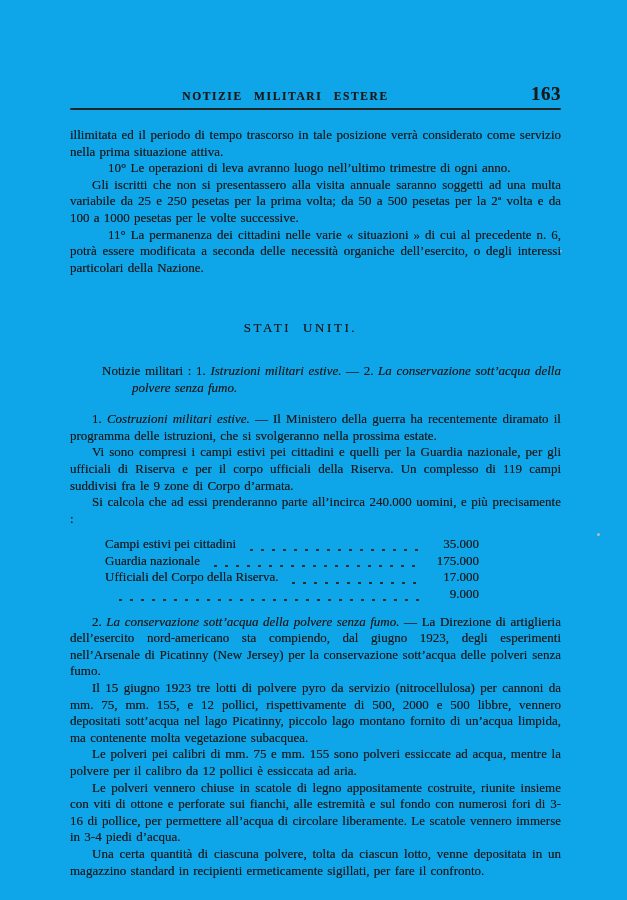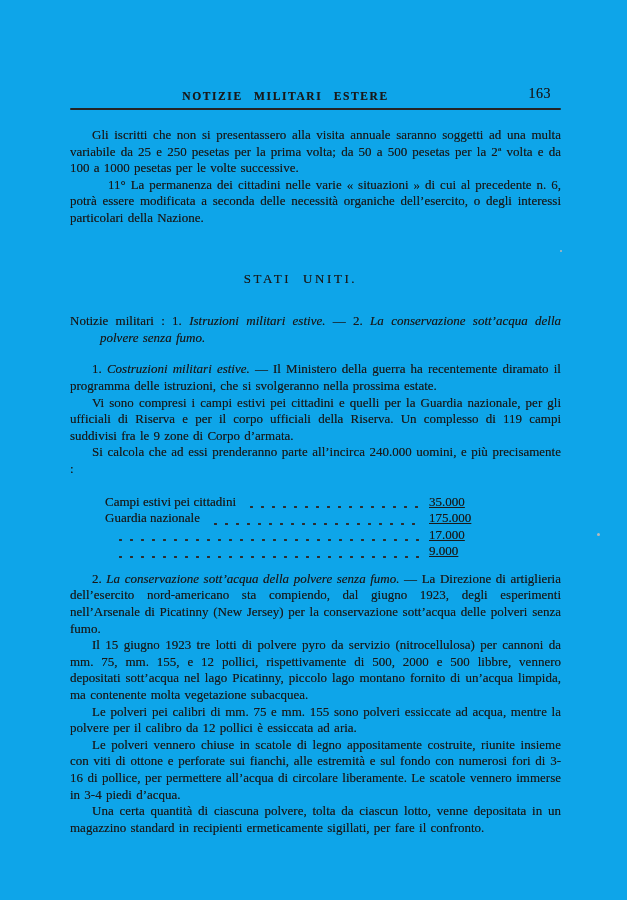--- a/index.html
+++ b/index.html
@@ -25,24 +25,24 @@
   .running-title {
     text-align: center;
     font-size: 11.5px;
     font-weight: bold;
     letter-spacing: 1.6px;
     word-spacing: 7px;
     padding-right: 60px;
   }
   .page-number {
     position: absolute;
-    right: 10px;
+    right: 0;
     top: -2px;
-    font-size: 14px;
-    font-weight: normal;
+    font-size: 19px;
+    font-weight: bold;
     letter-spacing: 0.5px;
   }
   .head-rule {
     height: 2px;
     background: #242424;
     margin-top: 4px;
     border-radius: 1px;
   }
   .body-text { margin-top: 17px; }
   p { margin: 0; text-align: justify; word-spacing: 1px; }
@@ -51,36 +51,36 @@
   .hanging { padding-left: 30px; text-indent: -30px; text-align: justify; }
   .it { font-style: italic; }
   .section-heading {
     text-align: center;
     letter-spacing: 2.6px;
     word-spacing: 6px;
     font-size: 13px;
     margin: 44px 0 26px 0;
     padding-right: 30px;
   }
-  .summary { margin-bottom: 15px; }
+  .summary { margin-bottom: 15px; margin-left: 32px; }
   .gap-before { margin-top: 11px; }
-  .leader-table { margin: 16px 0 3px 35px; width: 374px; }
+  .leader-table { margin: 9px 0 3px 35px; width: 374px; }
   .leader-row { display: flex; align-items: baseline; height: 16.6px; }
   .leader-label { white-space: nowrap; }
   .leader-dots {
     flex: 1;
     height: 12px;
     margin: 0 8px 0 10px;
     align-self: flex-end;
     background-image: radial-gradient(circle, #2c2c2c 1.1px, rgba(0,0,0,0) 1.4px);
     background-size: 11px 4px;
     background-repeat: repeat-x;
     background-position: 0 7px;
   }
-  .leader-value { width: 50px; text-align: left; white-space: nowrap; text-decoration: underline; }
+  .leader-value { width: 50px; text-align: right; white-space: nowrap; }
   .speck {
     position: absolute;
     background: #b9b9b9;
     border-radius: 50%;
   }
   .speck-a { width: 3px; height: 3px; left: 597px; top: 533px; }
   .speck-b { width: 2px; height: 2px; left: 560px; top: 250px; }
 </style>
 </head>
 <body>
@@ -88,21 +88,23 @@
 <div class="page">
 
   <div class="running-head">
     <div class="running-title">NOTIZIE MILITARI ESTERE</div>
     <div class="page-number">163</div>
   </div>
   <div class="head-rule"></div>
 
   <div class="body-text">
 
+    <p>illimitata ed il periodo di tempo trascorso in tale posizione verrà considerato come servizio nella prima situazione attiva.</p>
 
+    <p class="ind-lg">10° Le operazioni di leva avranno luogo nell’ultimo trimestre di ogni anno.</p>
 
     <p class="ind-sm">Gli iscritti che non si presentassero alla visita annuale saranno soggetti ad una multa variabile da 25 e 250 pesetas per la prima volta; da 50 a 500 pesetas per la 2ª volta e da 100 a 1000  pesetas per le volte successive.</p>
 
     <p class="ind-lg">11° La permanenza dei cittadini nelle varie « situazioni » di cui al precedente n. 6, potrà essere modificata a seconda delle necessità organiche dell’esercito, o degli interessi particolari della Nazione.</p>
 
 
     <div class="section-heading">STATI UNITI.</div>
 
     <p class="hanging summary"><span>Notizie militari : 1. </span><span class="it">Istruzioni militari estive.</span><span> — 2. </span><span class="it">La conservazione sott’acqua della polvere senza fumo.</span></p>
 
@@ -117,20 +119,21 @@
         <span class="leader-label">Campi estivi pei cittadini</span>
         <span class="leader-dots"></span>
         <span class="leader-value">35.000</span>
       </div>
       <div class="leader-row">
         <span class="leader-label">Guardia nazionale</span>
         <span class="leader-dots"></span>
         <span class="leader-value">175.000</span>
       </div>
       <div class="leader-row">
+        <span class="leader-label">Ufficiali del Corpo della Riserva.</span>
         <span class="leader-dots"></span>
         <span class="leader-value">17.000</span>
       </div>
       <div class="leader-row">
         <span class="leader-dots"></span>
         <span class="leader-value">9.000</span>
       </div>
     </div>
 
     <p class="ind-sm gap-before"><span>2. </span><span class="it">La conservazione sott’acqua della polvere senza fumo.</span><span> — La Direzione di artiglieria dell’esercito nord-americano sta compiendo, dal giugno 1923, degli esperimenti nell’Arsenale di Picatinny (New Jersey) per la conservazione sott’acqua delle polveri senza fumo.</span></p>

